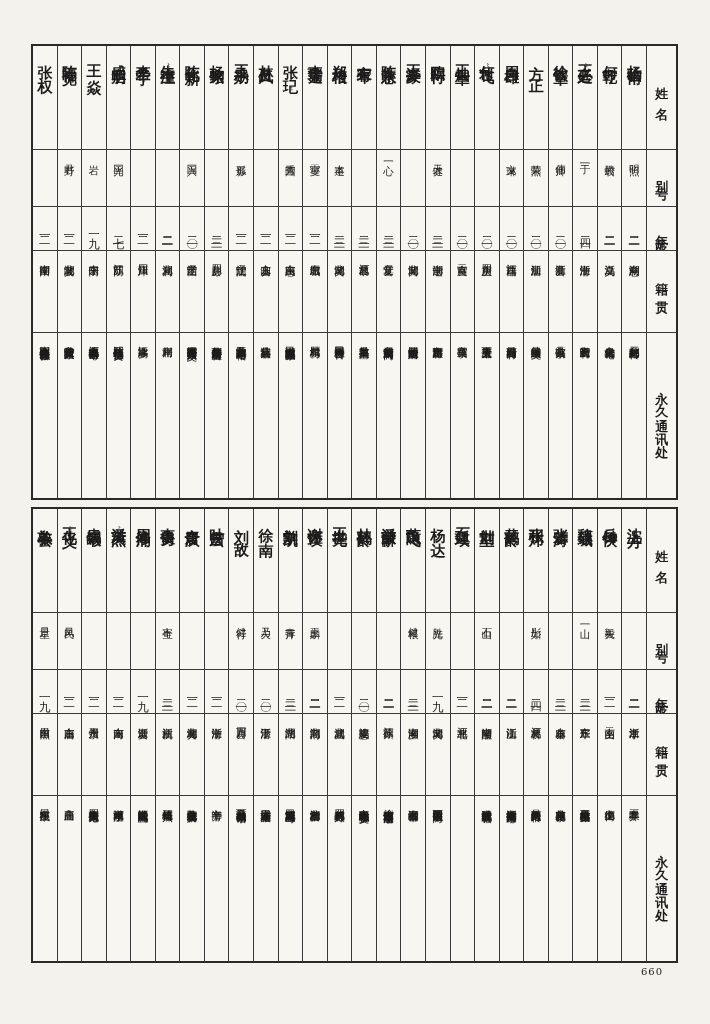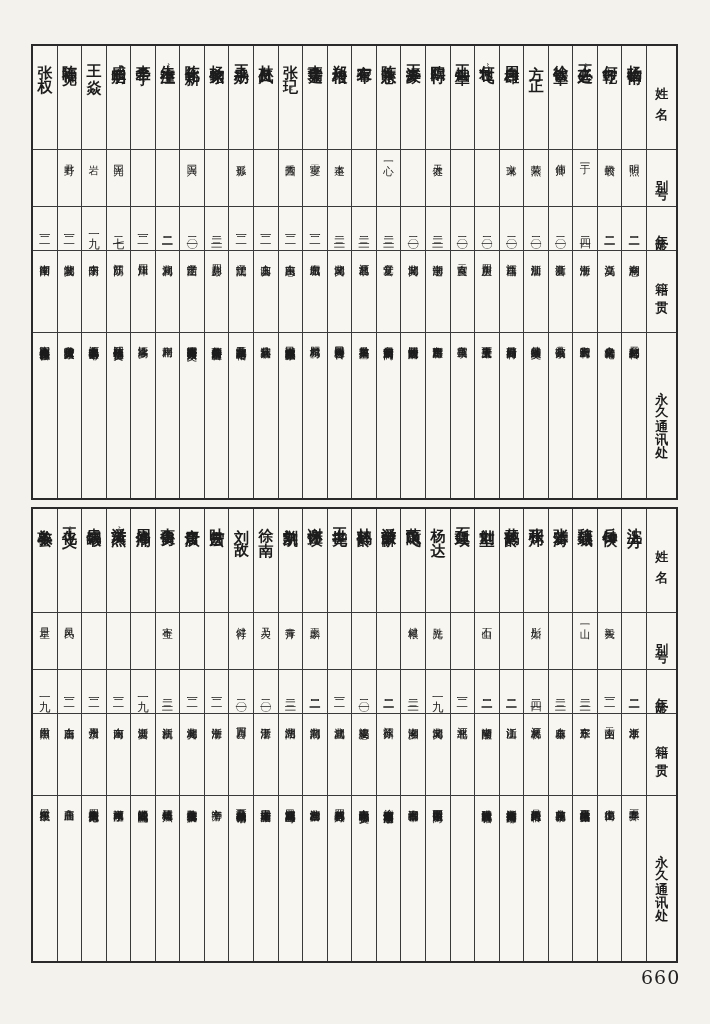--- a/index.html
+++ b/index.html
@@ -36,21 +36,21 @@
   .ntext.sp2{letter-spacing:0.95em;}
   .note{font-size:7px;letter-spacing:0;margin-top:3px;color:#3d3d3d;font-weight:normal;}
   
   .hc{justify-content:center;padding-top:0;font-weight:bold;font-size:13px;}
   .lsA{letter-spacing:1.6em;}
   .lsB{letter-spacing:0.6em;}
   .lsC{letter-spacing:0.3em;}
   .lsD{letter-spacing:1.4em;}
   .lsE{letter-spacing:1.05em;}
   .pageno{
-    position:absolute;left:641px;top:966px;font-size:19px;
+    position:absolute;left:641px;top:966px;font-size:10px;
     color:#222;font-family:"DejaVu Serif", serif;letter-spacing:1px;
   }
 </style>
 </head>
 <body>
 
 <div class="tables">
 
   <div class="sheet">
     <div class="col hcol">

